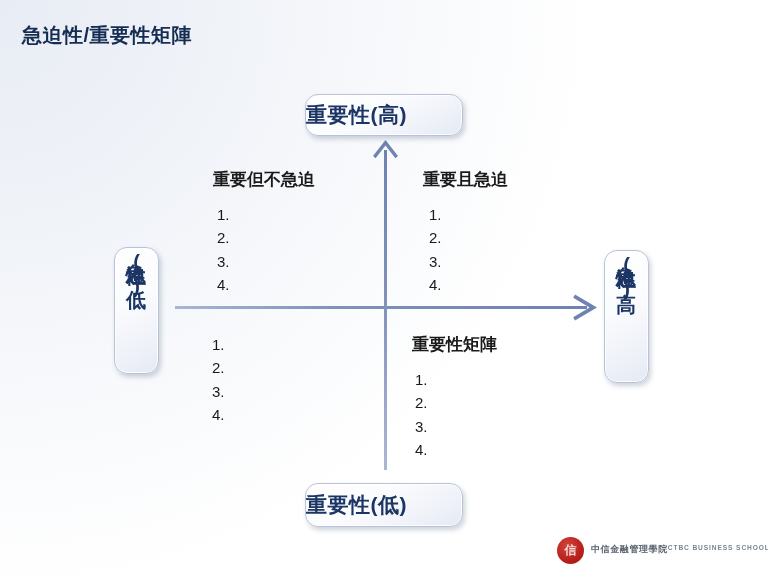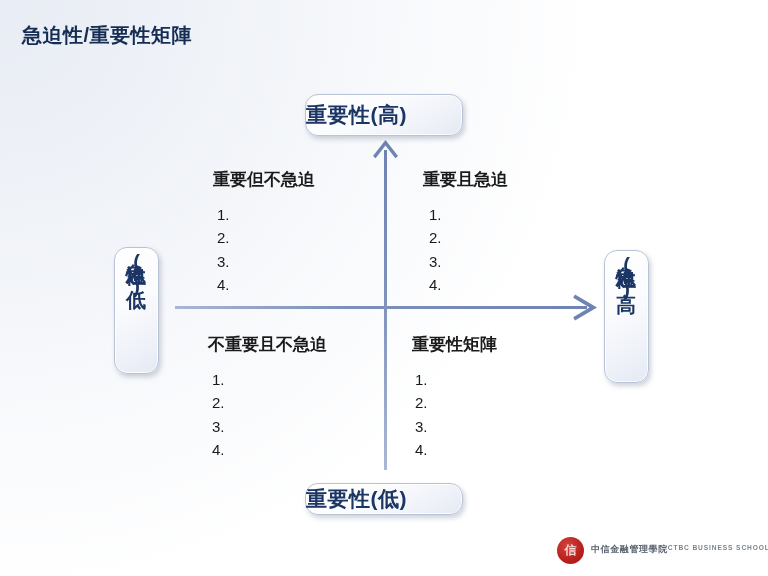--- a/index.html
+++ b/index.html
@@ -98,21 +98,21 @@
   #box-top {
     left: 305px;
     top: 94px;
     width: 158px;
     height: 42px;
   }
   #box-bottom {
     left: 305px;
     top: 483px;
     width: 158px;
-    height: 32px;
+    height: 44px;
   }
   #box-left {
     left: 114px;
     top: 247px;
     width: 45px;
     height: 127px;
   }
   #box-right {
     left: 604px;
     top: 250px;
@@ -271,21 +271,20 @@
     <div class="q-title">重要且急迫</div>
     <ol class="q-list">
       <li>1.</li>
       <li>2.</li>
       <li>3.</li>
       <li>4.</li>
     </ol>
   </div>
 
   <div class="quadrant" id="quad-bl">
-    <div class="q-title">不重要且不急迫</div>
     <ol class="q-list">
       <li>1.</li>
       <li>2.</li>
       <li>3.</li>
       <li>4.</li>
     </ol>
   </div>
 
   <div class="quadrant" id="quad-br">
     <div class="q-title">重要性矩陣</div>

